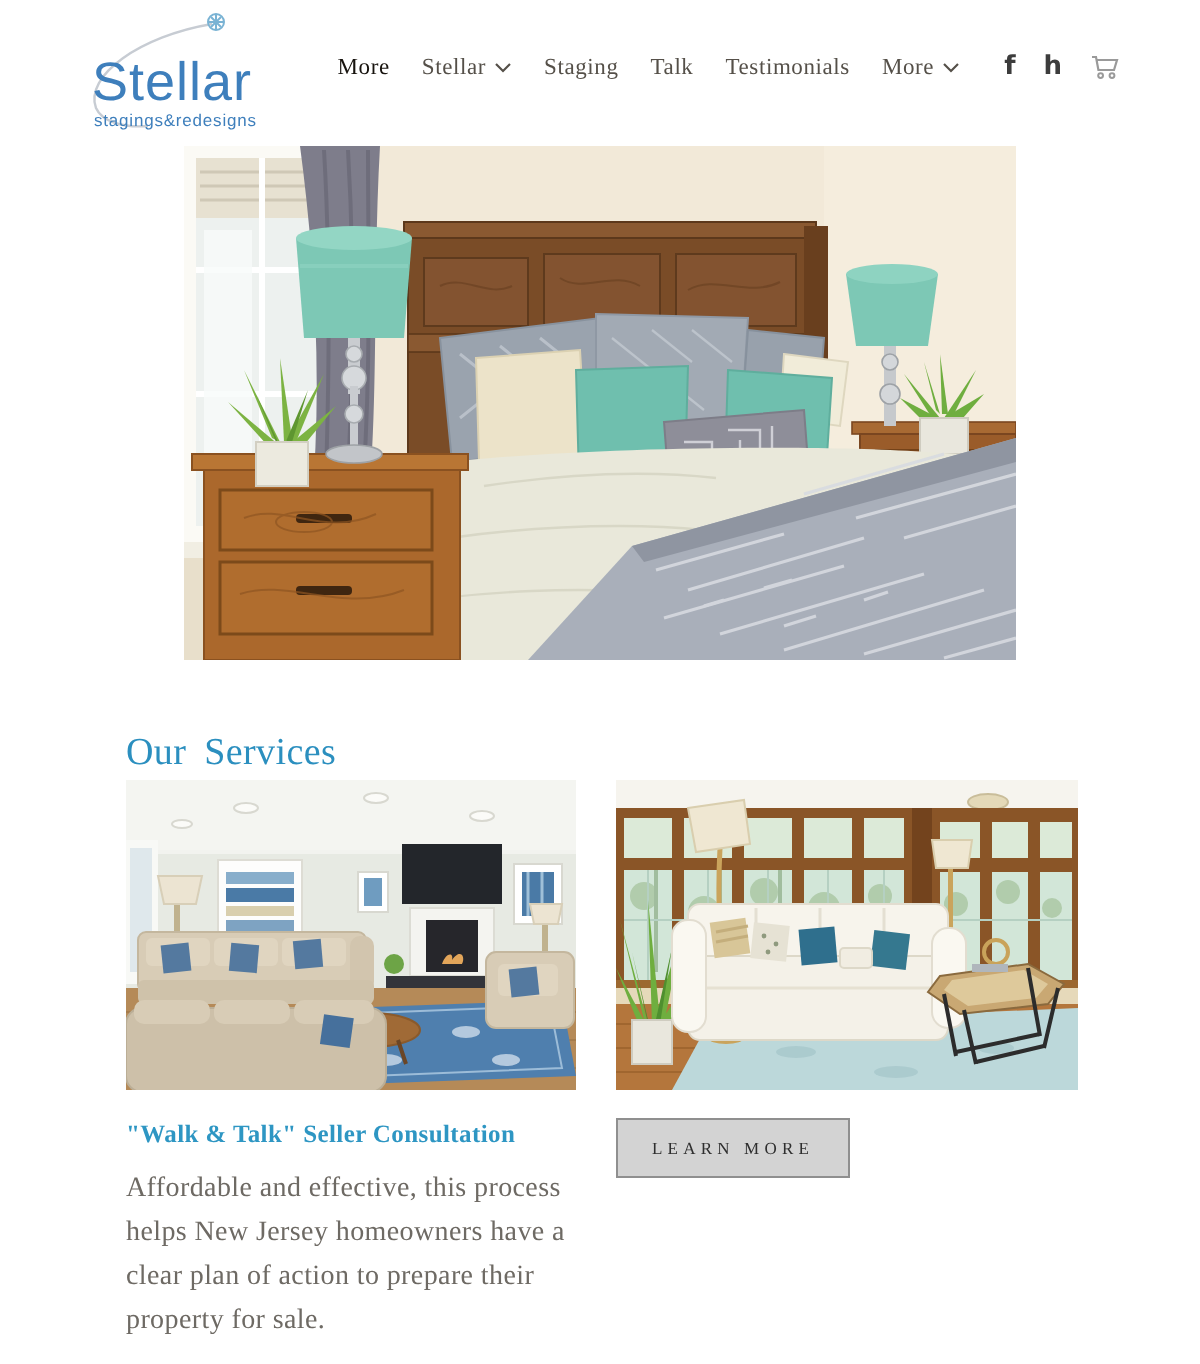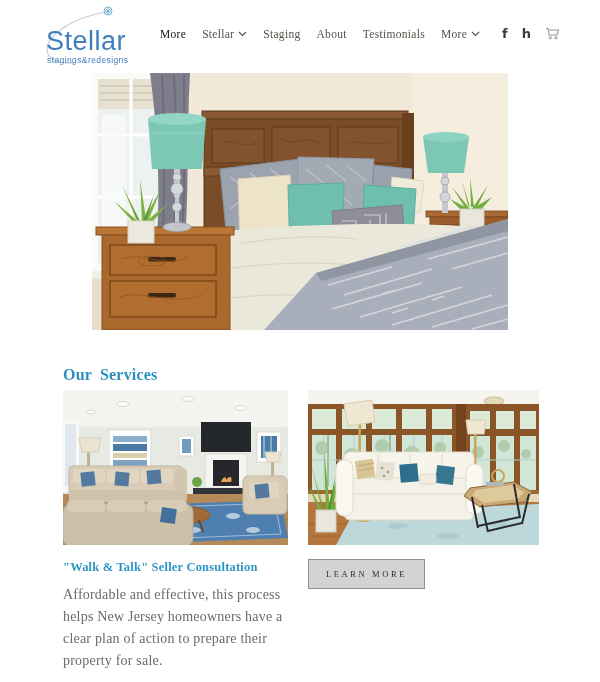--- a/index.html
+++ b/index.html
@@ -46,21 +46,21 @@
   
   .hero {
     position:absolute; left:92px; top:73px; width:416px; height:257px;
     overflow:hidden; background:#f2e9d8;
   }
   .hero svg { display:block; }
 
   
   .services-heading {
     position:absolute; left:63px; top:366px;
-    font-size:16px; font-weight:700; color:#2b8fbf;
+    font-size:19px; font-weight:400; color:#2b8fbf;
     word-spacing:4px; letter-spacing:0.2px;
   }
   .card { position:absolute; top:390px; }
   .card-1 { left:63px; width:225px; }
   .card-2 { left:308px; width:231px; }
   .card-image { width:100%; height:155px; overflow:hidden; background:#e8e8e2; }
   .card-image svg { display:block; }
   .card-title {
     margin-top:15px; font-size:12.5px; font-weight:700; color:#2e96c3;
     letter-spacing:0.2px;
@@ -102,21 +102,21 @@
       <a class="nav-item">
         <span>Stellar</span>
         <svg class="chev" width="9" height="6" viewBox="0 0 9 6">
             <path d="M1 1 L4.5 4.5 L8 1" fill="none" stroke="#555049" stroke-width="1.1"></path>
           </svg>
       </a>
       <a class="nav-item">
         <span>Staging</span>
       </a>
       <a class="nav-item">
-        <span>About</span>
+        <span>Talk</span>
       </a>
       <a class="nav-item">
         <span>Testimonials</span>
       </a>
       <a class="nav-item">
         <span>More</span>
         <svg class="chev" width="9" height="6" viewBox="0 0 9 6">
             <path d="M1 1 L4.5 4.5 L8 1" fill="none" stroke="#555049" stroke-width="1.1"></path>
           </svg>
       </a>

